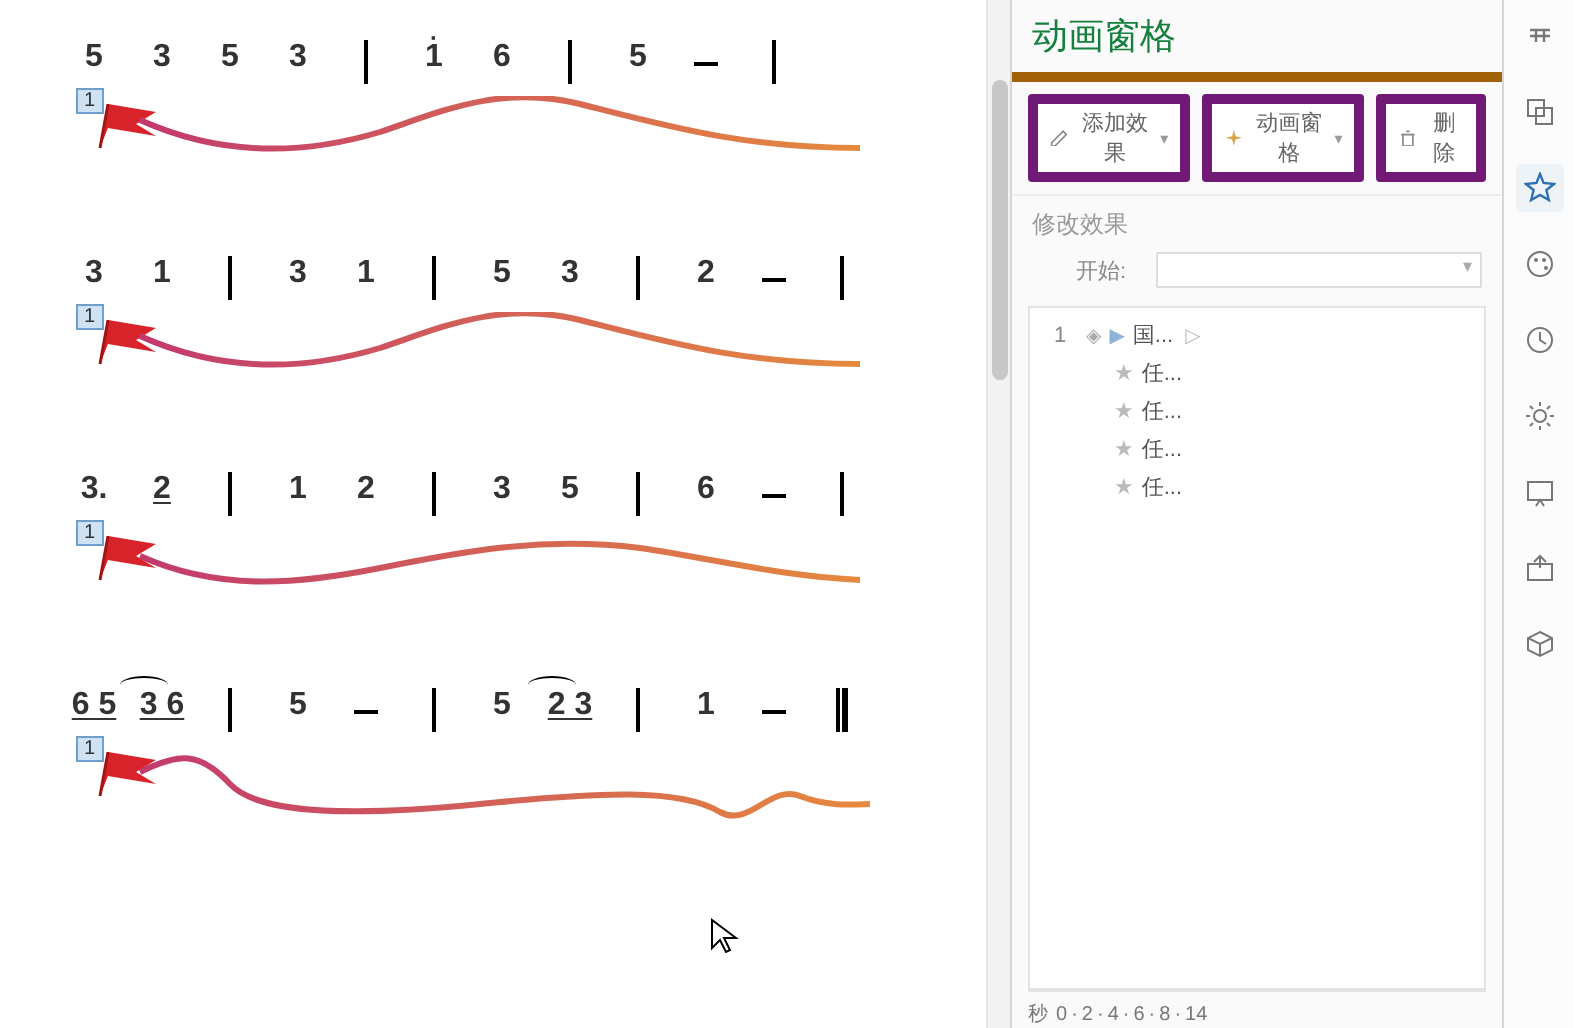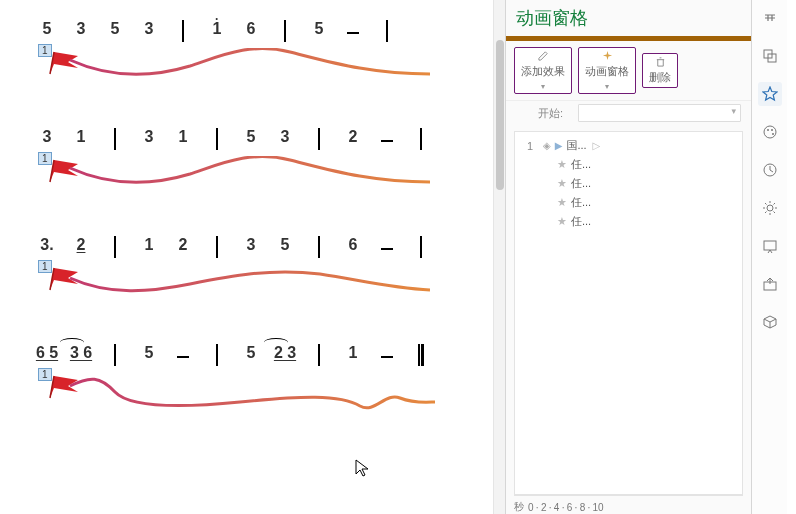--- a/index.html
+++ b/index.html
@@ -23,21 +23,21 @@
   .flag-badge { position: absolute; left: 18px; top: 30px; }
   .flag-badge .num { background: #cfe2f3; border: 1px solid #6fa0cc; font-size: 10px; padding: 0 3px; position: absolute; top: -6px; left: -10px; z-index: 2; }
   .flag-badge svg { display: block; }
 
   .scrollbar-v { position: absolute; right: 0; top: 0; width: 12px; height: 100%; background: #f3f3f3; border-left: 1px solid #e5e5e5; }
   .scrollbar-v .thumb { width: 8px; margin: 2px auto; height: 150px; background: #c8c8c8; border-radius: 4px; margin-top: 40px; }
 
   .panel { width: 246px; border-left: 1px solid #d6d6d6; height: 100%; background: #fafafa; display: flex; flex-direction: column; }
   .panel-header { padding: 6px 10px; font-size: 18px; color: #15803d; border-bottom: 5px solid #a16207; }
   .panel-toolbar { display: flex; gap: 6px; padding: 6px 8px; border-bottom: 1px solid #eee; align-items: center; }
-  .btn { border: 1px solid #701a75; background: #fff; padding: 2px 6px; font-size: 11px; color: #666; border-radius: 2px; cursor: pointer; display: inline-flex; align-items: center; gap: 3px; flex-direction: column; }
+  .btn { border: 5px solid #701a75; background: #fff; padding: 2px 6px; font-size: 11px; color: #666; border-radius: 2px; cursor: pointer; display: inline-flex; align-items: center; gap: 3px; }
   .btn .chev { font-size: 8px; color: #999; }
   .icon-mini { width: 11px; height: 11px; display: inline-block; }
   .section-label { padding: 6px 10px 2px; color: #999; font-size: 12px; }
   .prop-row { display: flex; align-items: center; padding: 3px 10px; gap: 6px; }
   .prop-row label { width: 34px; color: #888; font-size: 11px; margin-left: 22px; }
   .prop-row .select { flex: 1; height: 18px; border: 1px solid #ddd; background: #fff; position: relative; border-radius: 1px; }
   .prop-row .select::after { content: "▾"; position: absolute; right: 4px; top: 1px; font-size: 9px; color: #aaa; }
 
   .anim-list { flex: 1; background: #fff; border: 1px solid #e3e3e3; margin: 6px 8px 0; padding: 4px 2px; overflow: hidden; }
   .anim-item { display: flex; align-items: center; gap: 4px; padding: 2px 4px 2px 10px; font-size: 11px; color: #555; }
@@ -223,20 +223,21 @@
       </button>
       <button class="btn">
         <span class="icon-mini">
           <svg viewBox="0 0 12 12">
               <path d="M3 4 L3 11 L9 11 L9 4 M2 4 L10 4 M5 2 L7 2" fill="none" stroke="#888" stroke-width="1"></path>
             </svg>
         </span>
         <span>删除</span>
       </button>
     </div>
+    <div class="section-label">修改效果</div>
     <div class="prop-row">
       <label>开始:</label>
       <div class="select"></div>
     </div>
 
     <div class="anim-list">
       <div class="anim-item">
         <span class="idx">1</span>
         <span class="click-ico">◈</span>
         <span class="play-ico">▶</span>
@@ -267,21 +268,21 @@
         <span class="tick">0</span>
         <span class="tick">·</span>
         <span class="tick">2</span>
         <span class="tick">·</span>
         <span class="tick">4</span>
         <span class="tick">·</span>
         <span class="tick">6</span>
         <span class="tick">·</span>
         <span class="tick">8</span>
         <span class="tick">·</span>
-        <span class="tick">10</span>
+        <span class="tick">14</span>
       </span>
     </div>
   </div>
 
   <div class="right-rail">
     <div class="rail-btn">
         <svg width="16" height="16" viewBox="0 0 16 16">
           <path d="M3 5h10M3 8h10M6 5v6M10 5v6" stroke="#777" fill="none" stroke-width="1.2"></path>
         </svg>
       </div>

